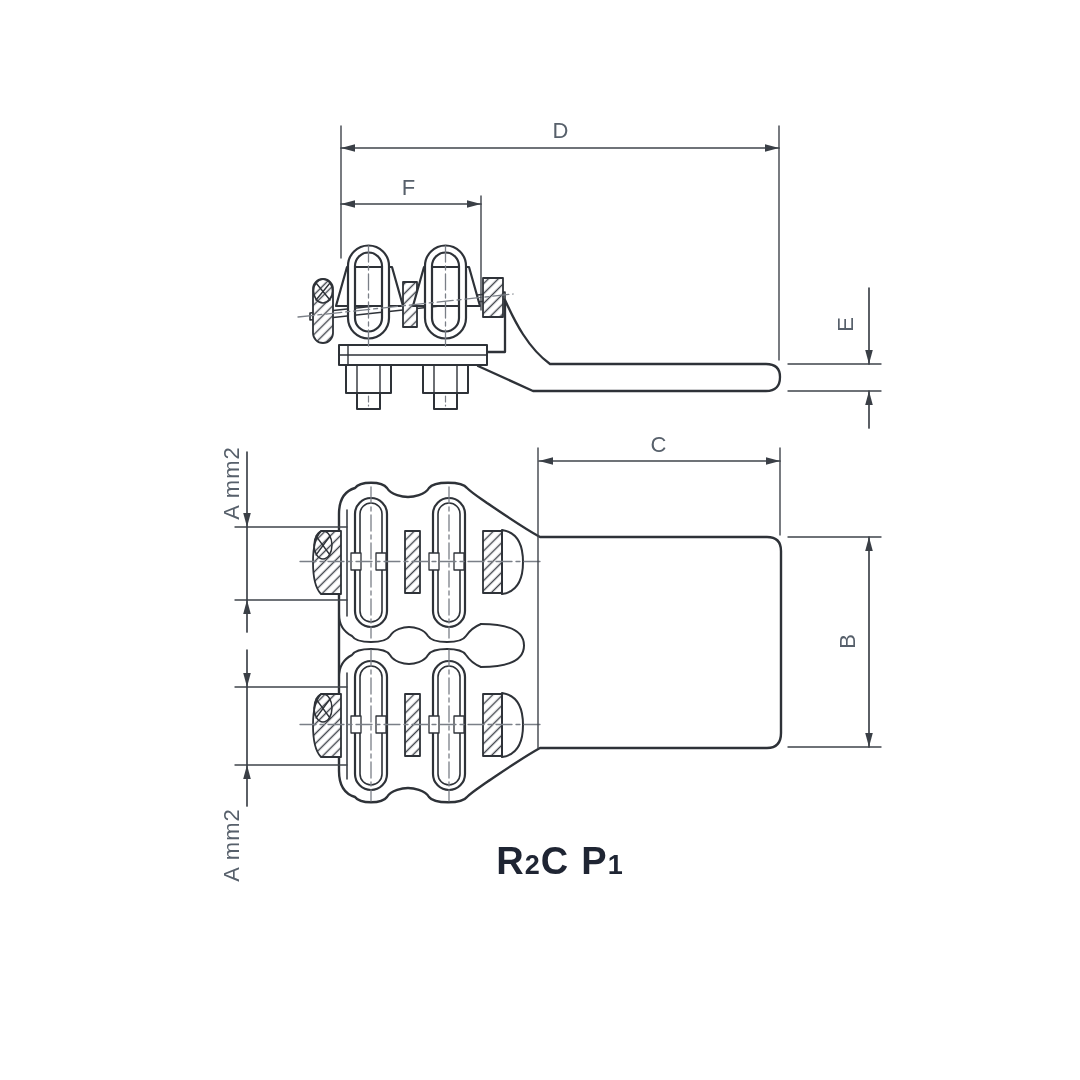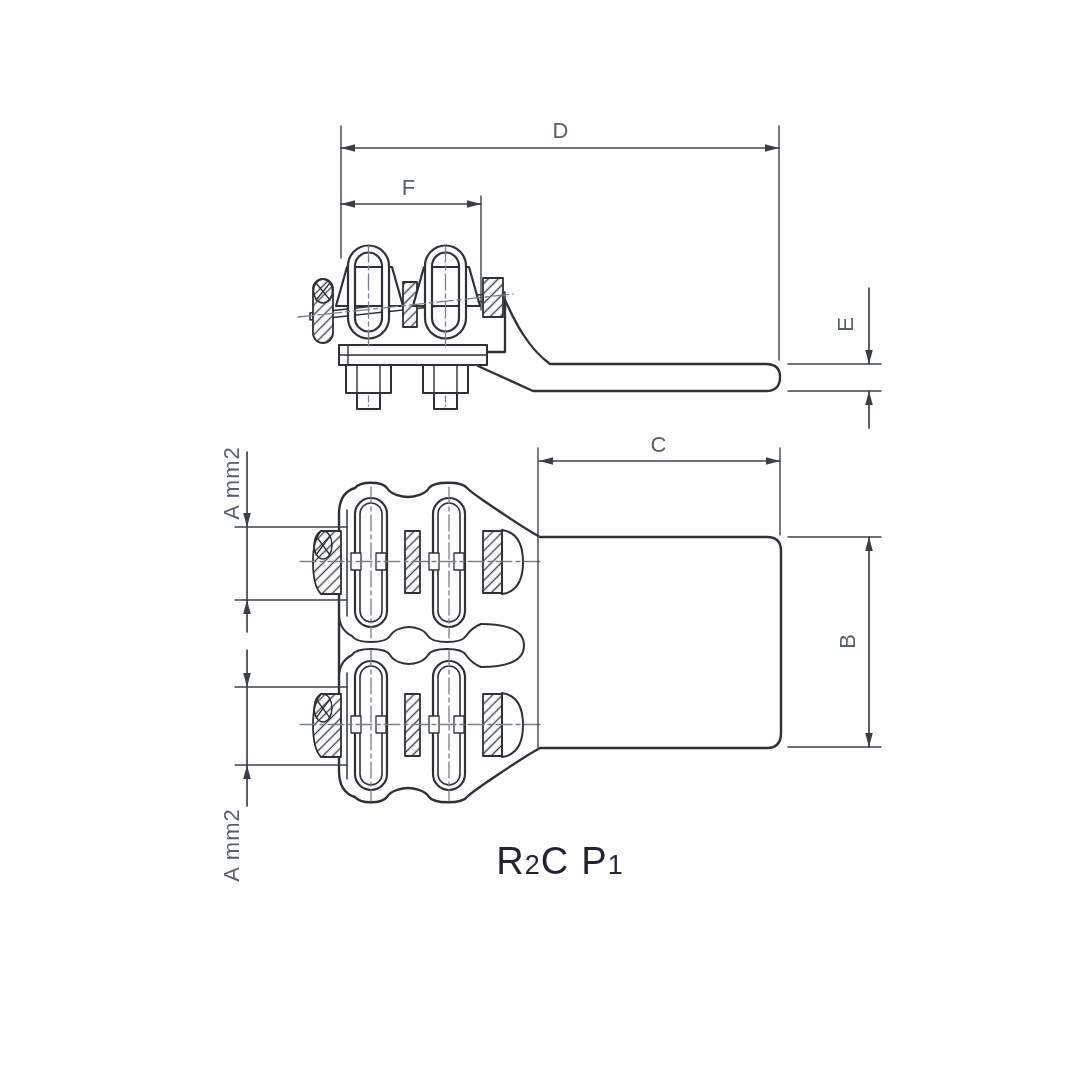--- a/index.html
+++ b/index.html
@@ -3,21 +3,21 @@
 <meta charset="utf-8">
 <style>
   html,body{margin:0;padding:0;background:#ffffff;}
   #stage{position:relative;width:1080px;height:1080px;background:#ffffff;overflow:hidden;
          font-family:"Liberation Sans", sans-serif;}
   svg{position:absolute;left:0;top:0;}
   .dim-label{position:absolute;color:#57606b;font-size:22px;font-weight:400;
              transform:translate(-50%,-50%);white-space:nowrap;letter-spacing:1px;}
   .dim-label.vert{transform:translate(-50%,-50%) rotate(-90deg);}
   #title{position:absolute;left:560px;top:861px;transform:translate(-50%,-50%);
-         color:#1f2533;font-weight:normal;white-space:nowrap;letter-spacing:1px;}
+         color:#1f2533;font-weight:bold;white-space:nowrap;letter-spacing:1px;}
   #title .seg-lg{font-size:38px;}
   #title .seg-sm{font-size:27px;}
   #title .seg-gap{display:inline-block;width:12px;}
 </style>
 </head>
 <body>
 
 <div id="stage">
 
   <svg width="1080" height="1080" viewBox="0 0 1080 1080">

